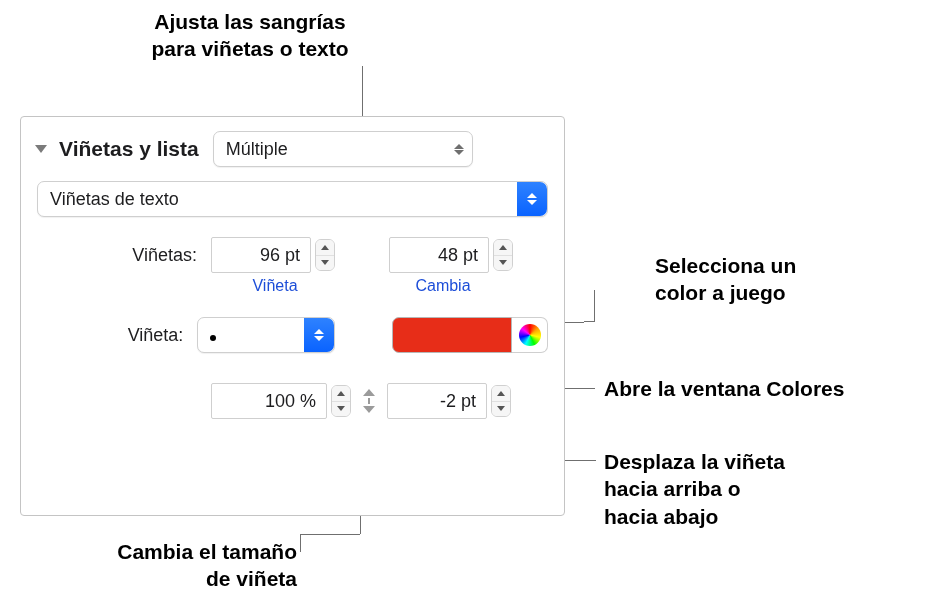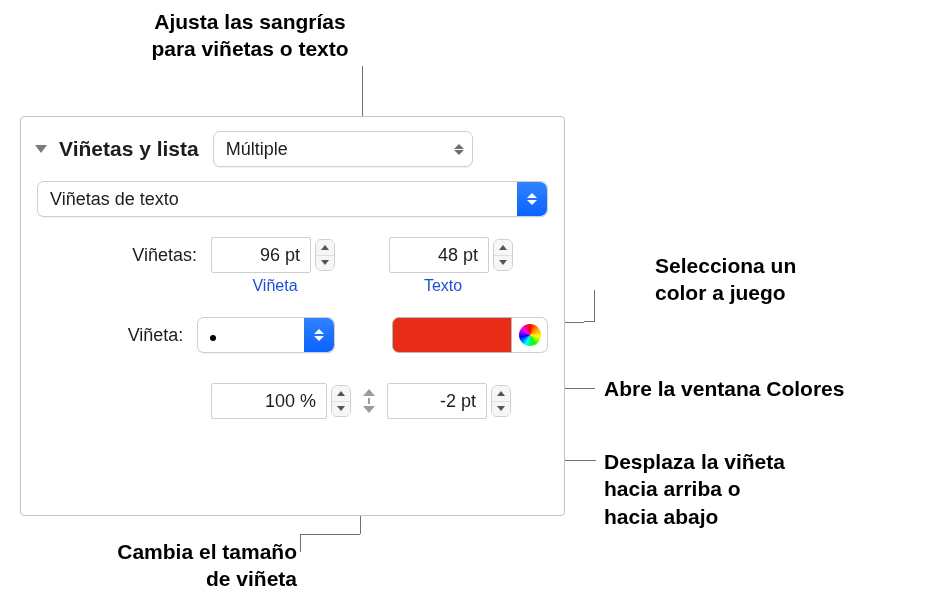--- a/index.html
+++ b/index.html
@@ -300,21 +300,21 @@
         <div class="stp">
             <span class="s-dn"></span>
           </div>
       </div>
     </div>
   </div>
   <div class="row indent-labels">
     <div style="width:174px;"></div>
     <div class="sub" style="width:128px; text-align:center;">Viñeta</div>
     <div style="width:40px;"></div>
-    <div class="sub" style="width:128px; text-align:center;">Texto</div>
+    <div class="sub" style="width:128px; text-align:center;">Cambia</div>
   </div>
 
   <div class="row bullet-row" style="gap:14px;">
     <div class="lbl" style="width:160px; text-align:right;">Viñeta:</div>
     <div class="popup blue-end bullet-char">
       <span class="txt"><span class="bullet-dot"></span></span>
       <span class="bluecap">
         <span class="chev-up"></span>
           <span class="chev-dn"></span>
       </span>

